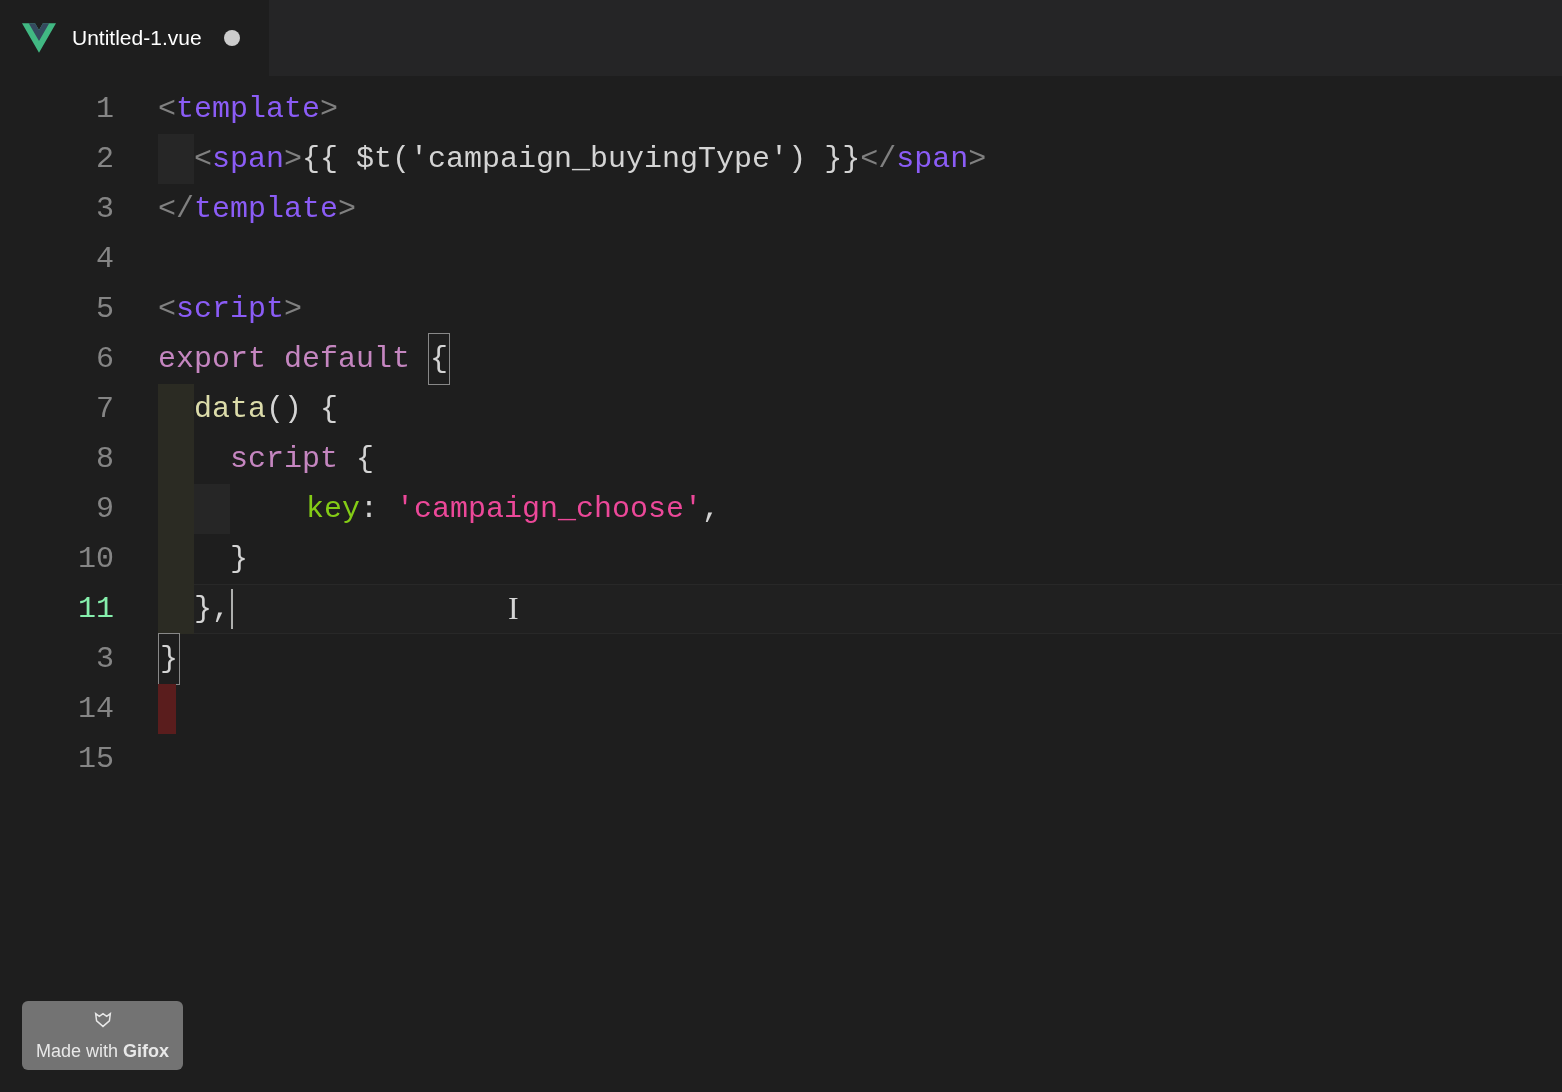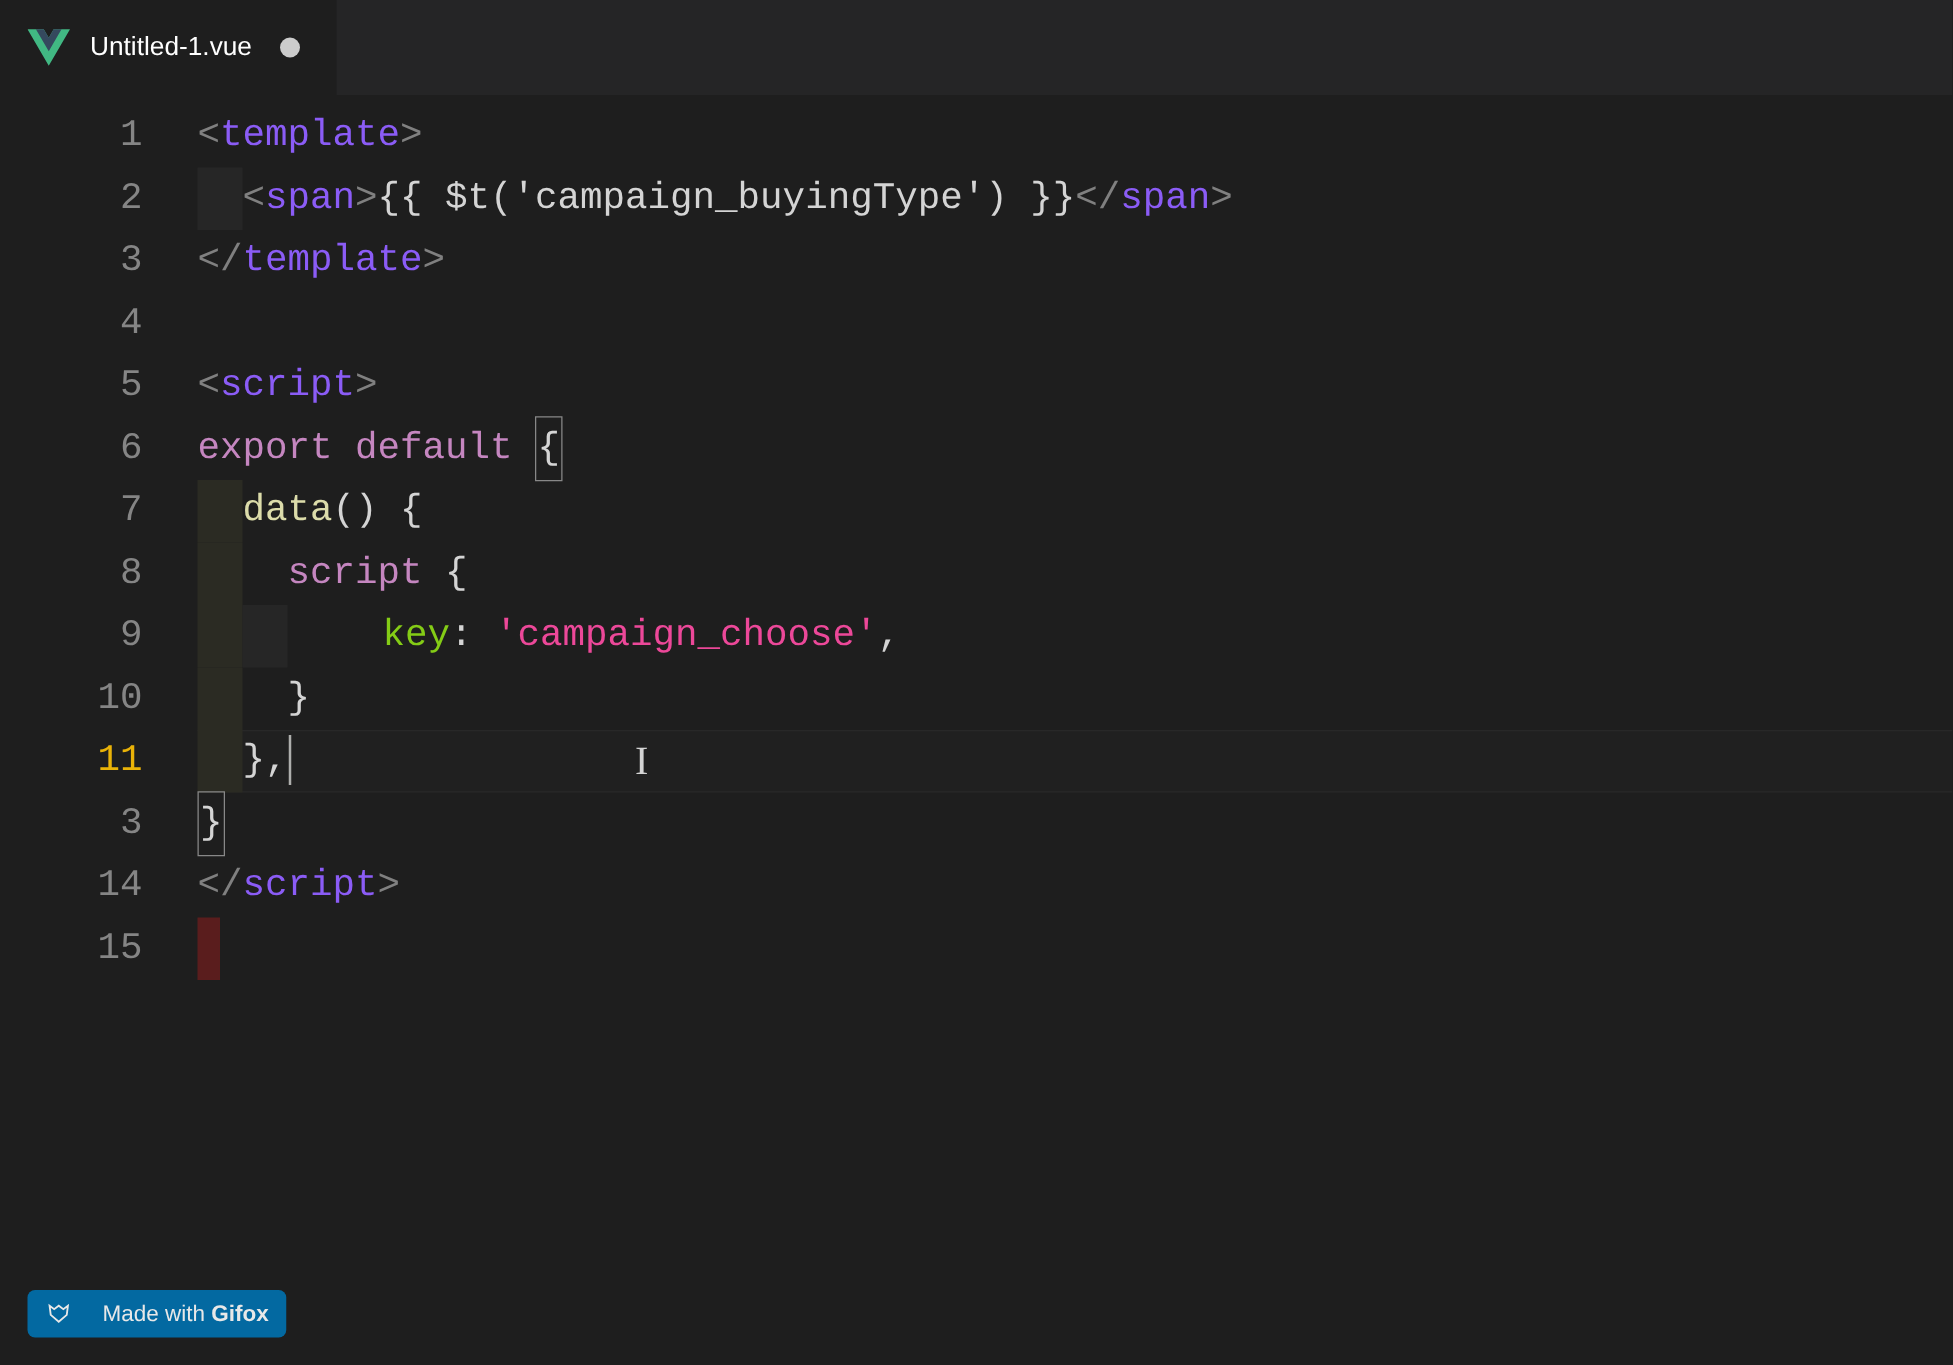--- a/index.html
+++ b/index.html
@@ -57,21 +57,21 @@
     font-size: 30px;
     position: relative;
   }
   .line {
     height: 50px;
     line-height: 50px;
     white-space: pre;
     position: relative;
   }
   .gutter .line { padding-right: 44px; }
-  .gutter .current { color: #eab308; }
+  .gutter .current { color: #86efac; }
   .code .line { padding-left: 0; }
 
   .current-line-bg {
     position: absolute;
     left: 0; right: 0;
     top: calc(8px + 50px * 10);
     height: 50px;
     border-top: 1px solid #282828;
     border-bottom: 1px solid #282828;
     background: rgba(255,255,255,0.01);
@@ -128,29 +128,30 @@
     width: 18px;
     background: #5a1d1d;
     height: 50px;
     vertical-align: top;
   }
 
   .watermark {
     position: absolute;
     left: 22px;
     bottom: 22px;
-    background: #0369a1;
+    background: #737373;
     color: #e8e8e8;
     font-family: -apple-system, BlinkMacSystemFont, "Segoe UI", sans-serif;
     font-size: 18px;
     padding: 8px 14px;
     border-radius: 6px;
     display:flex;
     align-items:center;
-    gap:24px;
+    gap:10px;
+    flex-direction:column;
   }
   .watermark svg { width:22px; height:22px; }
   .watermark b { font-weight:700; }
 </style>
 </head>
 <body>
 
 <div class="tab-bar">
   <div class="tab">
     <span class="tab-icon">
@@ -203,21 +204,20 @@
     <div class="line"><span class="indent-guide"></span><span class="indent-plain"></span><span class="kw">script</span><span class="txt"> </span><span class="brace">{</span></div>
 
     <div class="line"><span class="indent-guide"></span><span class="indent-guide dark"></span><span class="indent-plain"></span><span class="prop">key</span><span class="txt">:</span><span class="txt"> </span><span class="str">'campaign_choose'</span><span class="txt">,</span></div>
 
     <div class="line"><span class="indent-guide"></span><span class="indent-plain"></span><span class="brace">}</span></div>
 
     <div class="line"><span class="indent-guide"></span><span class="brace">}</span><span class="txt">,</span><span class="cursor"></span></div>
 
     <div class="line"><span class="brace bracket-match">}</span></div>
 
-    <div class="line"><span class="p">&lt;/</span><span class="tag">script</span><span class="p">&gt;</span></div>
 
     <div class="line"><span class="eol-mark"></span></div>
 
     <div class="line"></div>
 
     <span class="text-cursor">I</span>
   </div>
 </div>
 
 <div class="watermark">

